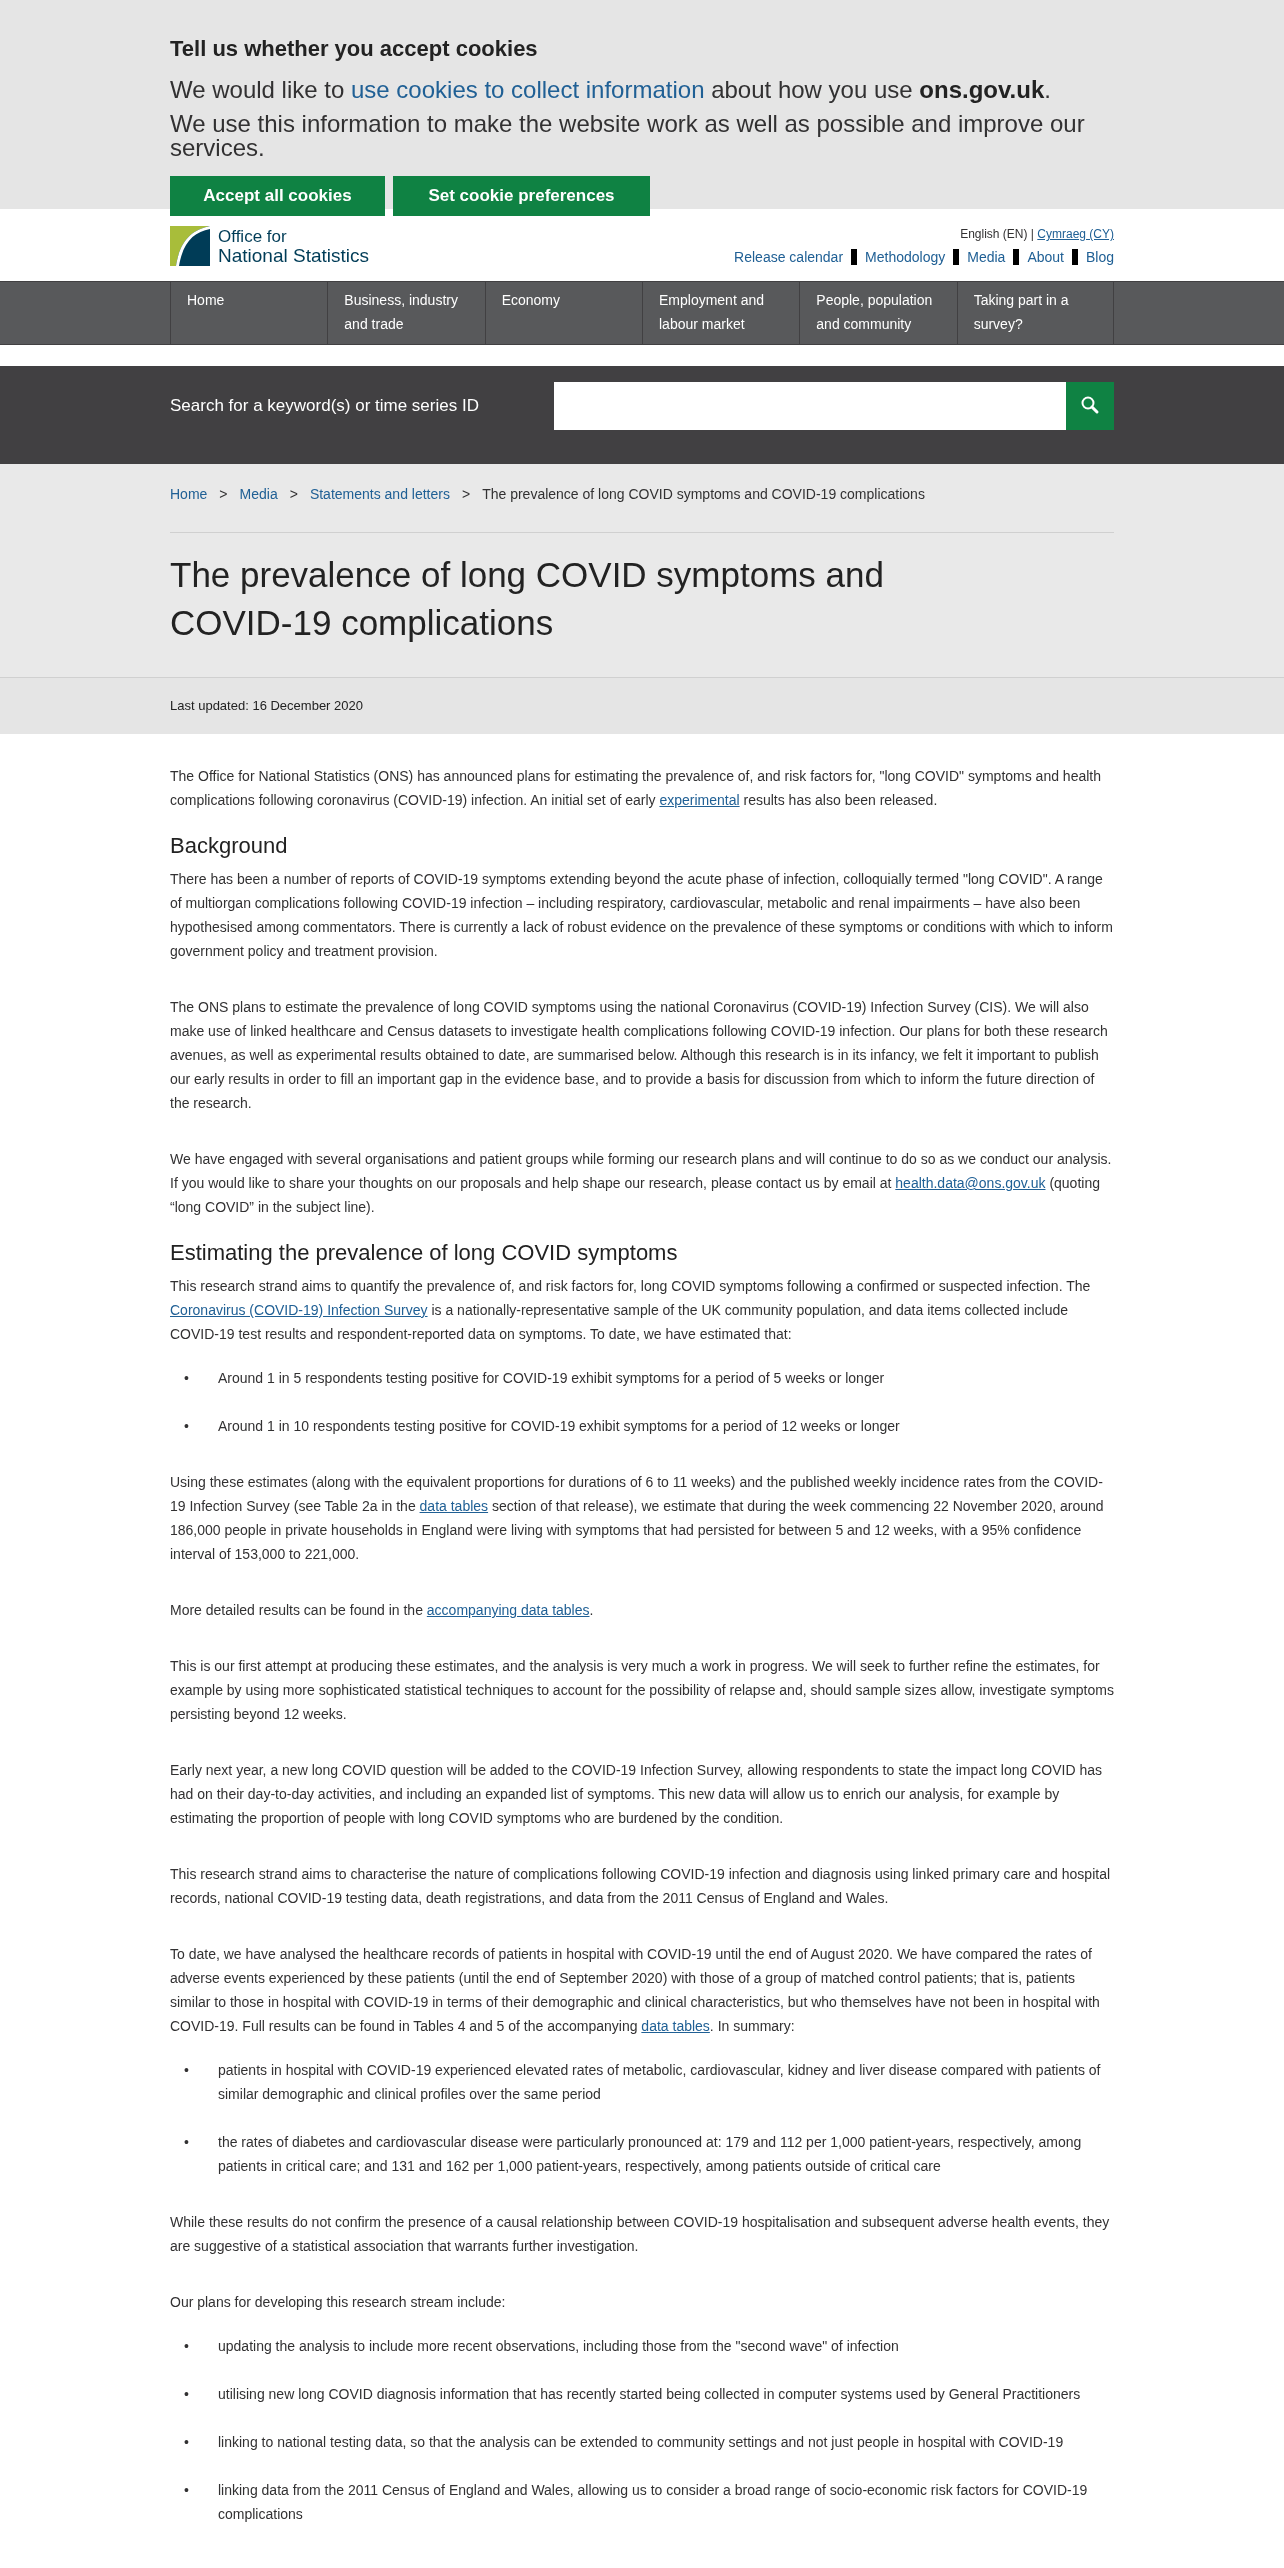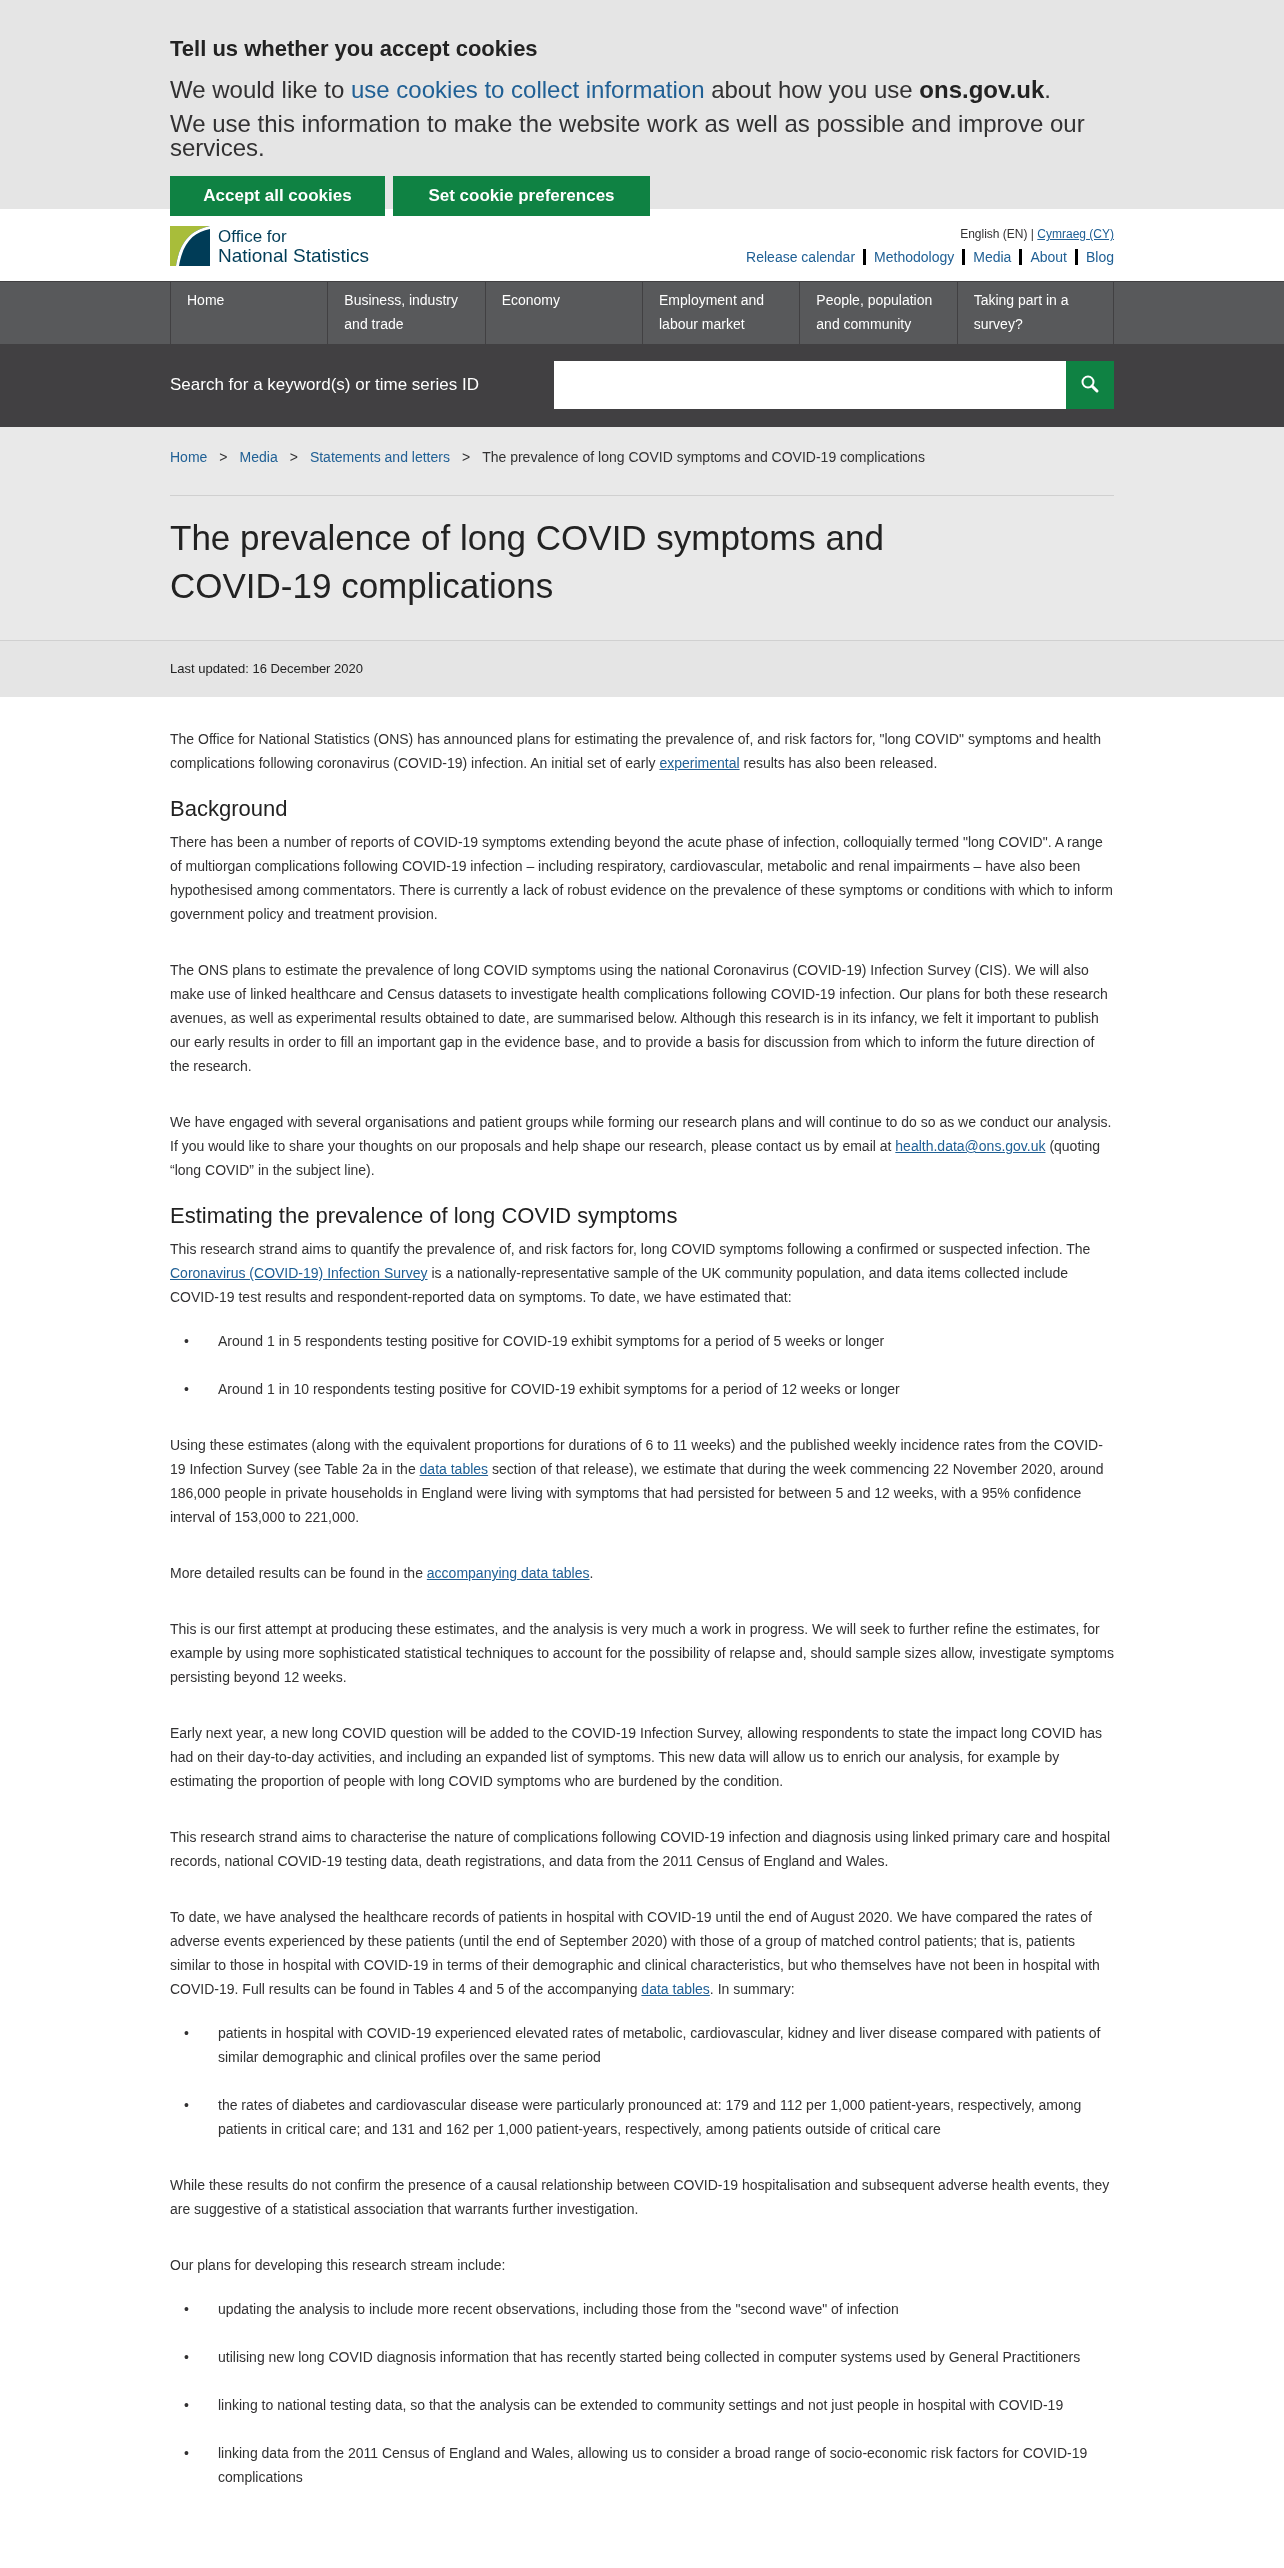--- a/index.html
+++ b/index.html
@@ -21,32 +21,32 @@
 
   
   .header { height: 72px; background: #fff; }
   .logo { position: absolute; left: 0; top: 17px; display: flex; align-items: center; }
   .logo-mark { width: 40px; height: 40px; position: relative; }
   .logo-text { margin-left: 8px; color: #003c57; font-size: 17px; line-height: 19px; }
   .logo-text .l2 { font-size: 19px; }
   .lang { position: absolute; right: 0; top: 18px; font-size: 12px; color: #323132; }
   .lang a { color: #206095; }
   .util { position: absolute; right: 0; top: 40px; display: flex; font-size: 14px; }
-  .util a { text-decoration: none; padding: 0 8px; border-left: 3px solid #000000; }
+  .util a { text-decoration: none; padding: 0 8px; border-left: 6px solid #000000; }
   .util a:first-child { border-left: none; }
   .util a:last-child { padding-right: 0; }
 
   
   .nav { background: #58595b; height: 64px; border-top: 1px solid #414042; border-bottom: 1px solid #414042; }
   .nav ul { list-style: none; display: flex; height: 62px; }
   .nav li { width: 160px; border-left: 1px solid #414042; color: #fff; font-size: 14px; line-height: 24px; padding: 6px 16px; }
   .nav li:last-child { border-right: 1px solid #414042; }
 
   
-  .search { background: #414042; height: 82px; }
+  .search { background: #414042; height: 98px; margin-top: 21px; }
   .search label { position: absolute; left: 0; top: 30px; color: #fff; font-size: 17px; }
   .search input { position: absolute; left: 384px; top: 16px; width: 513px; height: 48px; border: none; background: #fff; font-size: 16px; padding: 0 10px; }
   .search button { position: absolute; left: 896px; top: 16px; width: 48px; height: 48px; background: #0f8243; border: none; display: flex; align-items: center; justify-content: center; }
 
   
   .titlebox { background: #e9e9e9; height: 214px; border-bottom: 1px solid #d0d0d0; }
   .crumbs { position: absolute; top: 22px; left: 0; font-size: 14px; display: flex; align-items: center; }
   .crumbs a { text-decoration: none; }
   .crumbs .sep { margin: 0 12px; color: #323132; }
   .crumbs .cur { color: #323132; }

